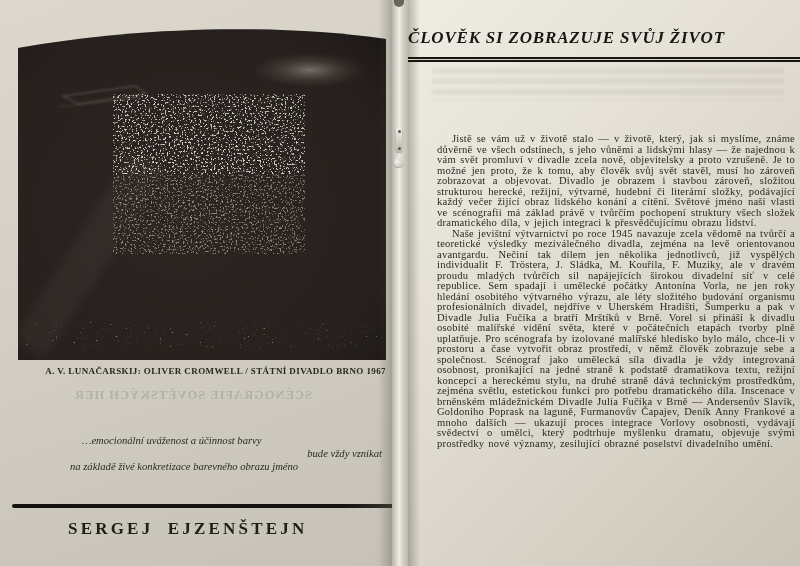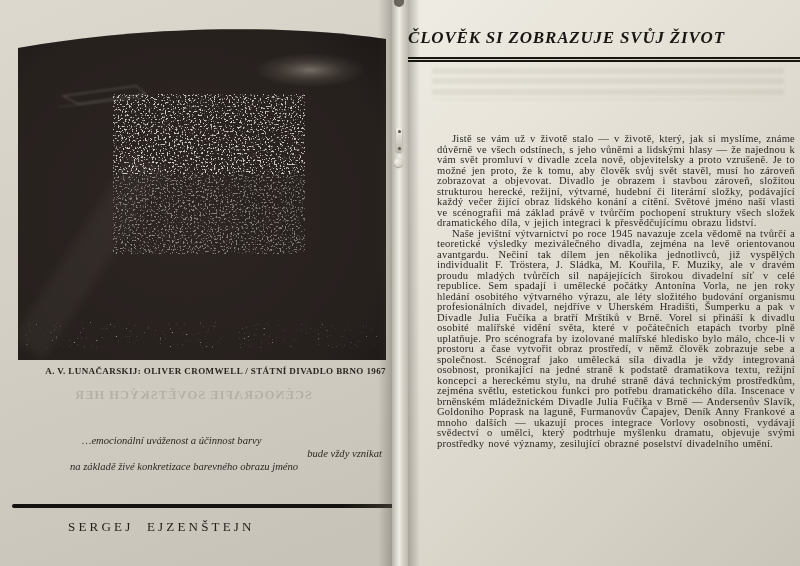--- a/index.html
+++ b/index.html
@@ -22,21 +22,21 @@
   .bleed-title{position:absolute;left:48px;top:388px;width:290px;text-align:center;
     transform:scaleX(-1);font-weight:bold;font-size:12.5px;letter-spacing:1px;
     color:#9a978b;opacity:.5;filter:blur(.7px);}
   .quote{position:absolute;left:70px;top:434px;width:312px;
     font-style:italic;font-size:10.6px;line-height:13.2px;color:#2b2822;}
   .quote .q0{margin-left:12px;}
   .quote .q1{margin-left:70px;text-align:right;}
   .quote-rule{position:absolute;left:12px;top:504px;width:388px;height:4px;
     background:linear-gradient(to right,#15130f 85%,#3a362f);border-radius:2px/2px;}
   .attribution{position:absolute;left:68px;top:519px;
-    font-weight:normal;font-size:13px;letter-spacing:3.2px;word-spacing:7px;color:#211e19;}
+    font-weight:bold;font-size:17px;letter-spacing:3.2px;word-spacing:7px;color:#211e19;}
   
   .gutter{position:absolute;left:392px;top:0;width:16px;height:566px;
     background:linear-gradient(to right,#b7b3a8 0%,#efece4 45%,#d4d0c5 70%,#bdb9ad 100%);}
   .gutter-notch{position:absolute;left:394px;top:0;width:10px;height:7px;
     background:#4b463f;border-radius:0 0 5px 5px;opacity:.8;}
   .staple{position:absolute;left:396px;top:128px;width:6px;height:24px;
     background:linear-gradient(#f2efe8,#b9b5aa);border-radius:2px;box-shadow:0 1px 2px rgba(0,0,0,.35);}
   .staple::before,.staple::after{content:"";position:absolute;left:1.5px;width:3px;height:3px;
     border-radius:50%;background:#5a554c;}
   .staple::before{top:2px;} .staple::after{bottom:2px;}

